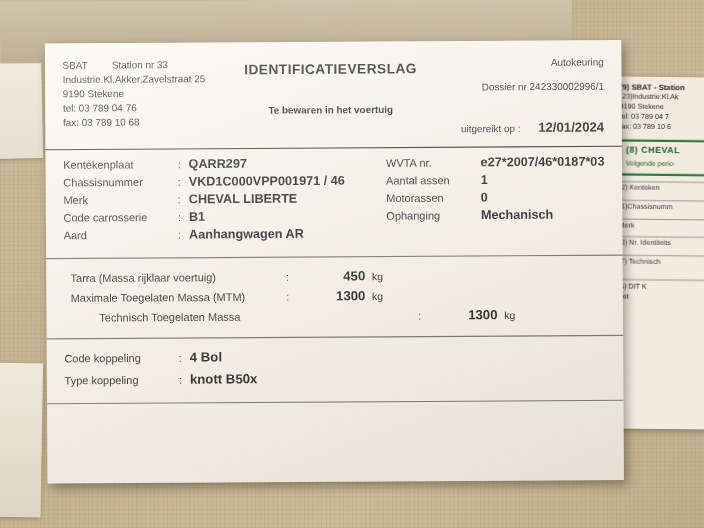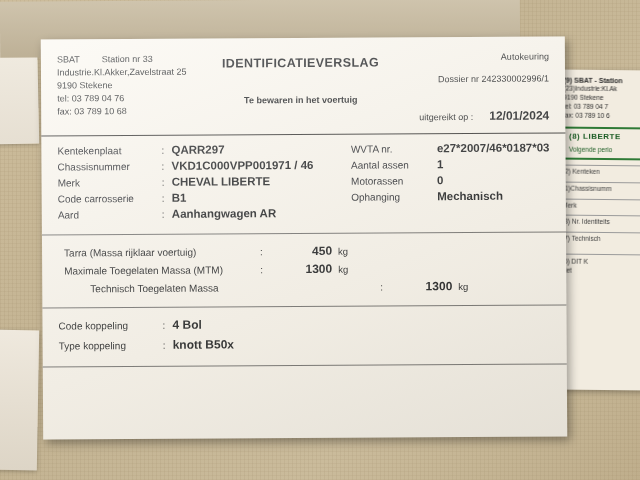--- a/index.html
+++ b/index.html
@@ -192,21 +192,21 @@
       <span>SBAT - Station</span>
     </div>
     <div class="r-line">(23)Industrie:Kl.Ak</div>
     <div class="r-line">9190 Stekene</div>
     <div class="r-line">tel: 03 789 04 7</div>
     <div class="r-line">fax: 03 789 10 6</div>
 
     <div class="green-box">
       <div class="gb-title">
         <span>(8)</span>
-        <span>LIBERTE</span>
+        <span>CHEVAL</span>
       </div>
       <div style="margin-top:4px;">Volgende perio</div>
     </div>
 
     <div class="r-field">(2) Kenteken</div>
     <div class="r-field">(1)Chassisnumm</div>
     <div class="r-field">Merk</div>
     <div class="r-field">(3) Nr. Identiteits</div>
     <div class="r-field">(7) Technisch</div>
 

